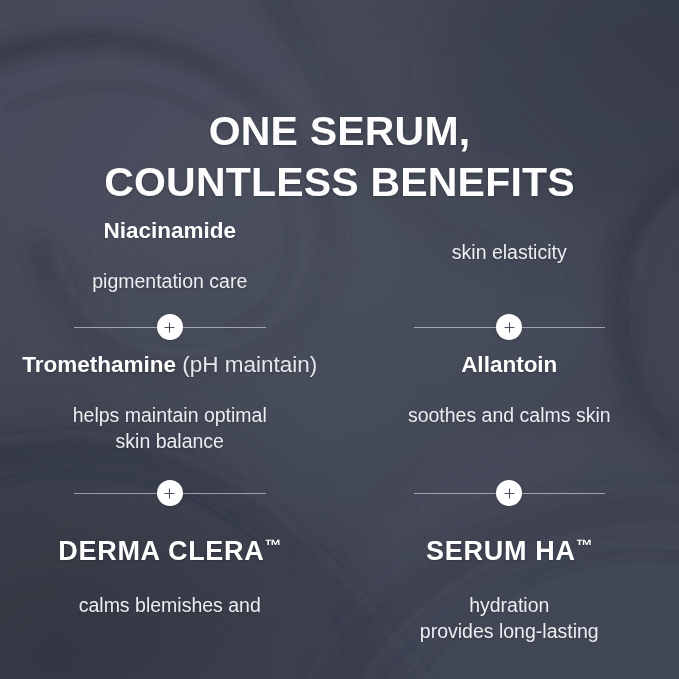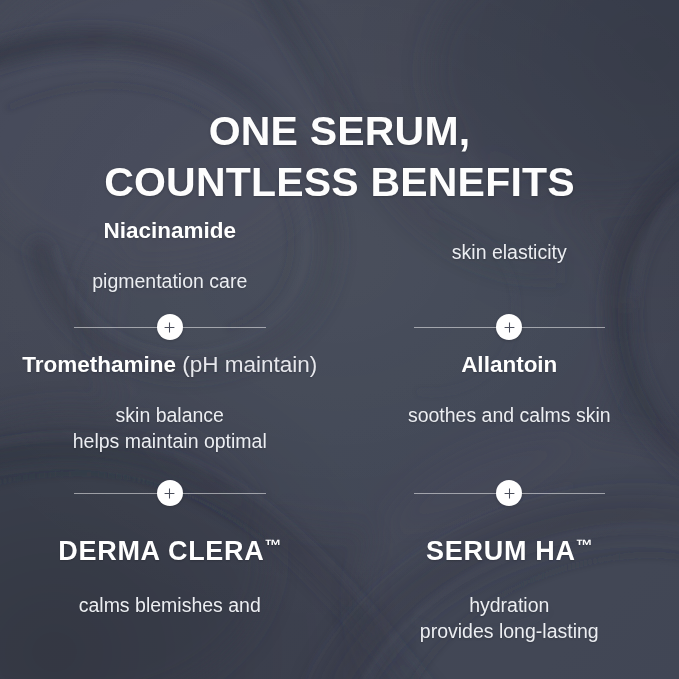--- a/index.html
+++ b/index.html
@@ -288,22 +288,22 @@
         </div>
       </div>
 
       <div class="grid-row row-2">
         <div class="cell">
           <div class="ing-name">
             <span>Tromethamine</span>
             <span class="qualifier">(pH maintain)</span>
           </div>
           <div class="ing-desc">
+            <div>helps maintain optimal</div>
             <div>skin balance</div>
-            <div>helps maintain optimal</div>
           </div>
         </div>
         <div class="cell">
           <div class="ing-name">
             <span>Allantoin</span>
           </div>
           <div class="ing-desc">
             <div>soothes and calms skin</div>
           </div>
         </div>

